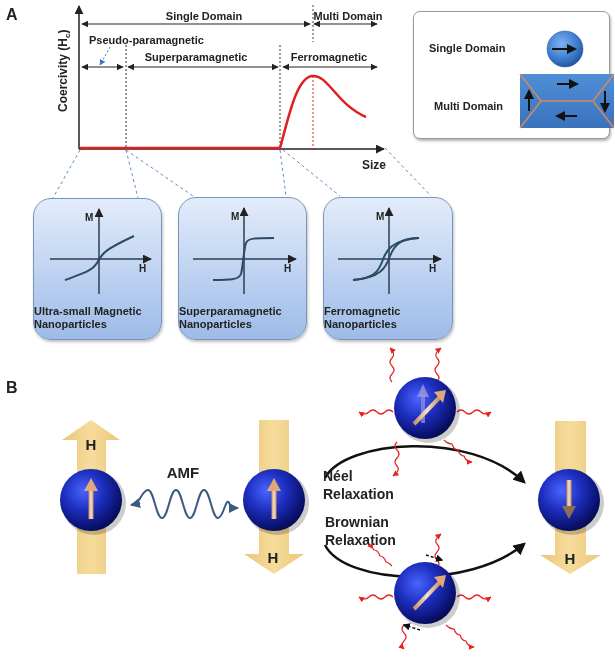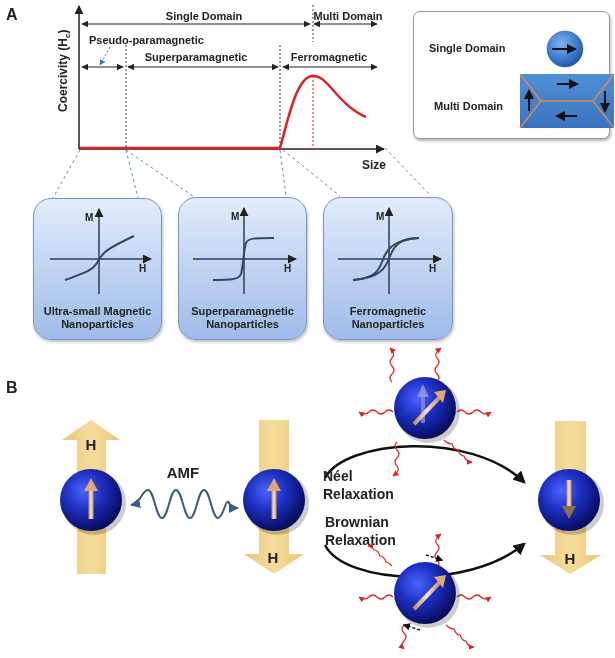--- a/index.html
+++ b/index.html
@@ -2,21 +2,21 @@
 <html><head>
 <meta charset="utf-8">
 <style>
   html, body { margin:0; padding:0; background:#ffffff; }
   body { width:615px; height:658px; position:relative; overflow:hidden; font-family:"Liberation Sans", sans-serif; }
   svg { position:absolute; left:0; top:0; }
   .lbl { font-family:"Liberation Sans", sans-serif; font-weight:bold; fill:#222; }
   .panel-box { position:absolute; border-radius:18px; border:1.5px solid #7a95bd;
     background:linear-gradient(to bottom, #e3ecfa 0%, #b9cff0 60%, #9ebbe8 100%);
     box-shadow:1px 2px 3px rgba(0,0,0,0.25); }
-  .panel-caption { position:absolute; left:0; right:0; bottom:8px; text-align:center; font-weight:bold; font-size:11px; color:#222; line-height:13px; font-family:"Liberation Sans", sans-serif; }
+  .panel-caption { position:absolute; left:0; right:0; bottom:8px; font-weight:bold; font-size:11px; color:#222; line-height:13px; font-family:"Liberation Sans", sans-serif; }
   .legend-box { position:absolute; left:413px; top:11px; width:195px; height:126px; border:1.5px solid #999; border-radius:7px; background:#fff; box-shadow:1px 2px 3px rgba(0,0,0,0.3); }
 </style>
 </head>
 <body>
 
 <svg width="615" height="658" viewBox="0 0 615 658">
   <defs>
     <marker id="ah" viewBox="0 0 10 10" refX="9" refY="5" markerWidth="6" markerHeight="6" orient="auto-start-reverse">
       <path d="M0,0 L10,5 L0,10 z" fill="#222"></path>
     </marker>

